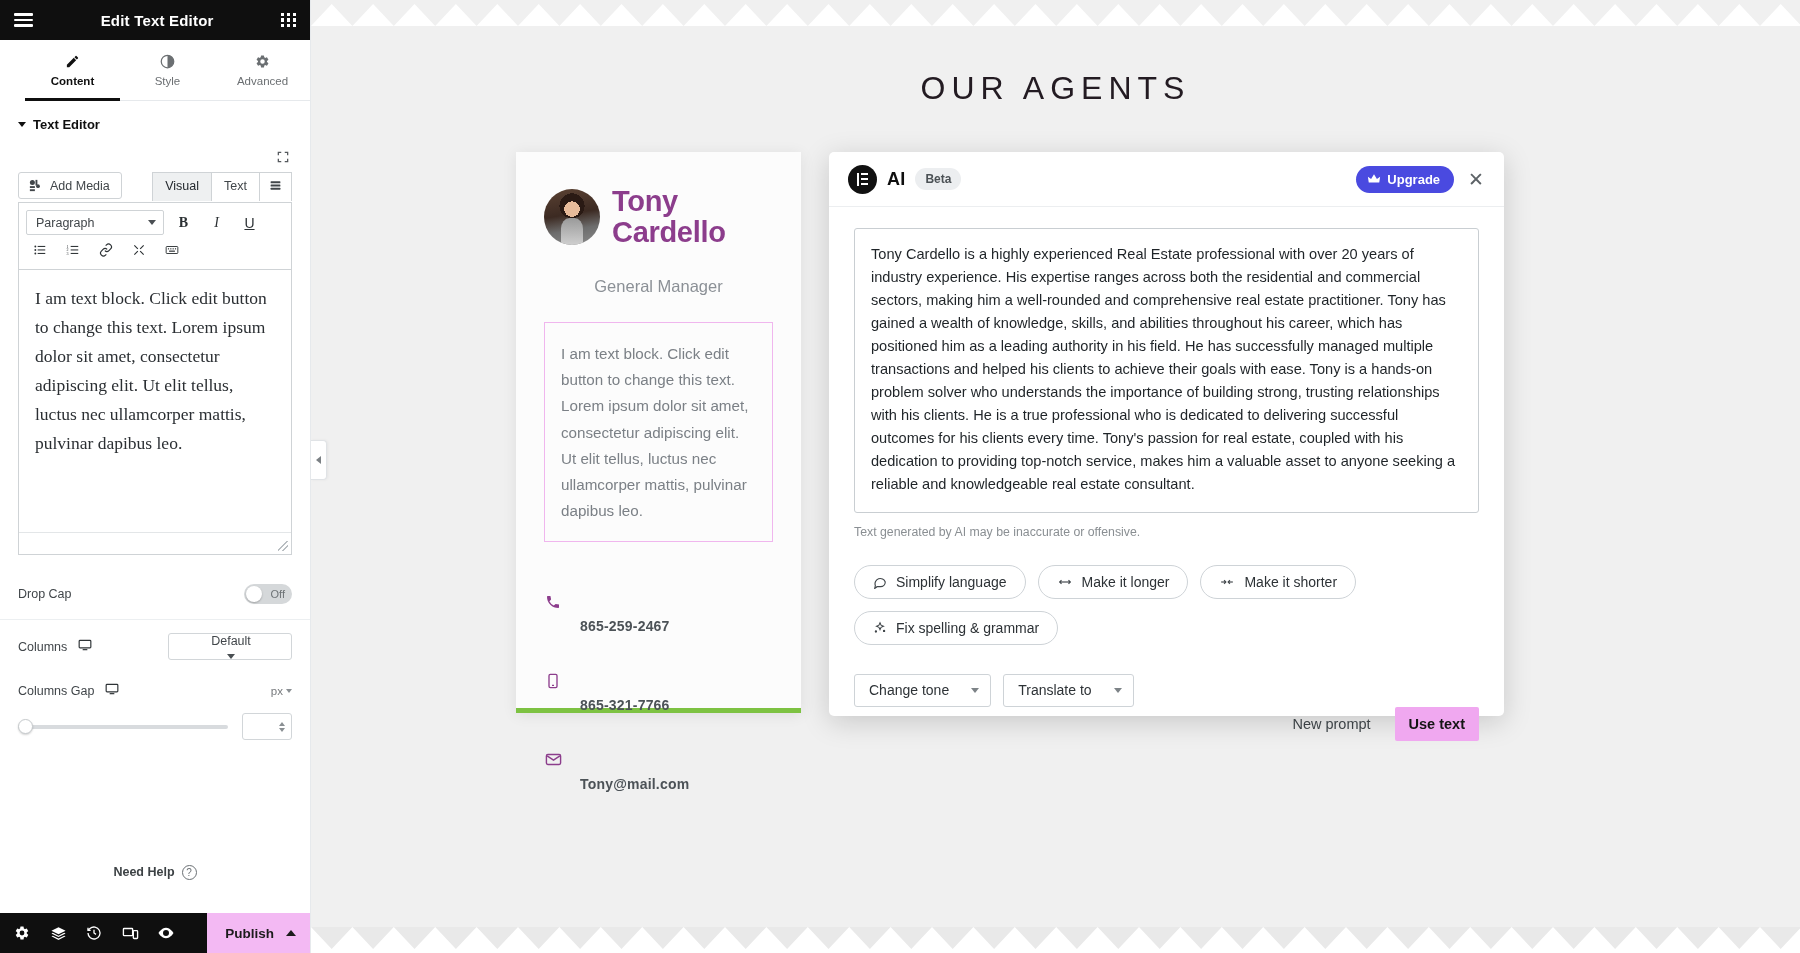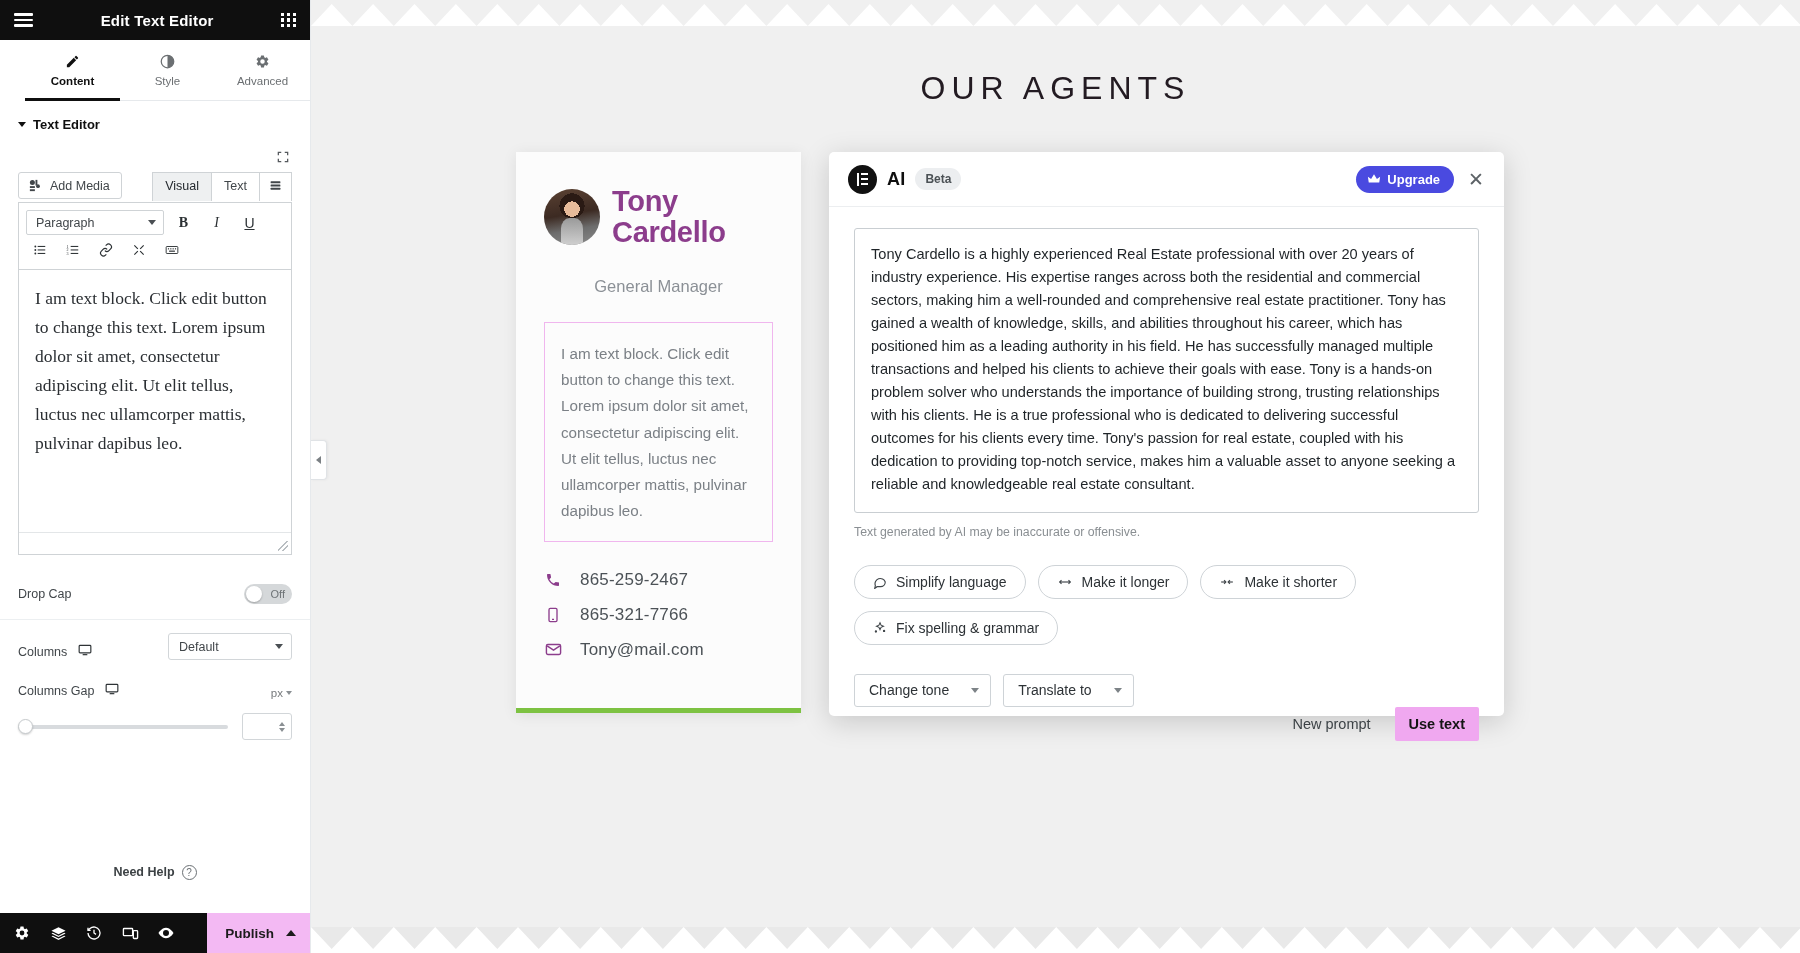--- a/index.html
+++ b/index.html
@@ -130,25 +130,25 @@
   .toggle {
     width: 48px; height: 20px; background: #d5d8da; border-radius: 10px;
     display: flex; align-items: center; position: relative; cursor: pointer;
   }
   .toggle .knob {
     width: 16px; height: 16px; background: #fff; border-radius: 50%;
     position: absolute; left: 2px; box-shadow: 0 1px 2px rgba(0,0,0,.25);
   }
   .toggle .lbl { position: absolute; right: 7px; font-size: 11px; color: #6e7376; }
 
-  .ctl-row2 { padding: 13px 18px 4px 18px; display: flex; align-items: flex-end; justify-content: space-between; }
+  .ctl-row2 { padding: 13px 18px 4px 18px; display: flex; align-items: center; justify-content: space-between; }
   .sel-box {
     width: 124px; height: 27px; border: 1px solid #d2d6d9; border-radius: 3px;
     background: #fff; display: flex; align-items: center; justify-content: space-between;
-    padding: 0 8px 0 10px; font-size: 12.5px; color: #41464a; cursor: pointer;
+    padding: 0 8px 0 10px; font-size: 12.5px; color: #41464a; cursor: pointer; flex-direction: column;
   }
   .unit { font-size: 11.5px; color: #76797c; display: flex; align-items: center; gap: 3px; cursor: pointer; }
 
   .slider-row { display: flex; align-items: center; gap: 14px; padding: 10px 18px 0 18px; }
   .slider { flex: 1; position: relative; height: 14px; display: flex; align-items: center; }
   .slider .track { width: 100%; height: 4px; background: #d8dbde; border-radius: 2px; }
   .slider .thumb {
     width: 15px; height: 15px; border-radius: 50%; background: #fff;
     border: 1px solid #c6cacd; box-shadow: 0 1px 2px rgba(0,0,0,.18);
     position: absolute; left: 0px;
@@ -255,21 +255,21 @@
   .agent-role {
     text-align: center; margin-top: 28px; font-size: 16.5px; color: #8b9096; font-weight: 400;
   }
   .agent-textblock {
     margin-top: 26px; border: 1.4px solid #f0b6ee; padding: 18px 16px 16px 16px;
     font-size: 15.2px; line-height: 1.73; color: #7b8086;
   }
   .contact-list { margin-top: 28px; }
   .contact-row { display: flex; align-items: center; gap: 18px; margin-bottom: 15px; }
   .contact-ico { width: 18px; display: flex; justify-content: center; color: #8c3d8c; }
-  .contact-val { font-size: 17px; color: #4c5257; font-weight: 400; letter-spacing: .2px; }
+  .contact-val { font-size: 14px; color: #4c5257; font-weight: 700; letter-spacing: .2px; margin-top: 48px; }
 
   
   .ai-modal {
     position: absolute; left: 518px; top: 126px;
     width: 675px; height: 564px; background: #fff;
     border-radius: 5px; box-shadow: 0 6px 28px rgba(0,0,0,.17);
     z-index: 10; display: flex; flex-direction: column;
   }
   .ai-head {
     height: 55px; display: flex; align-items: center; justify-content: space-between;

